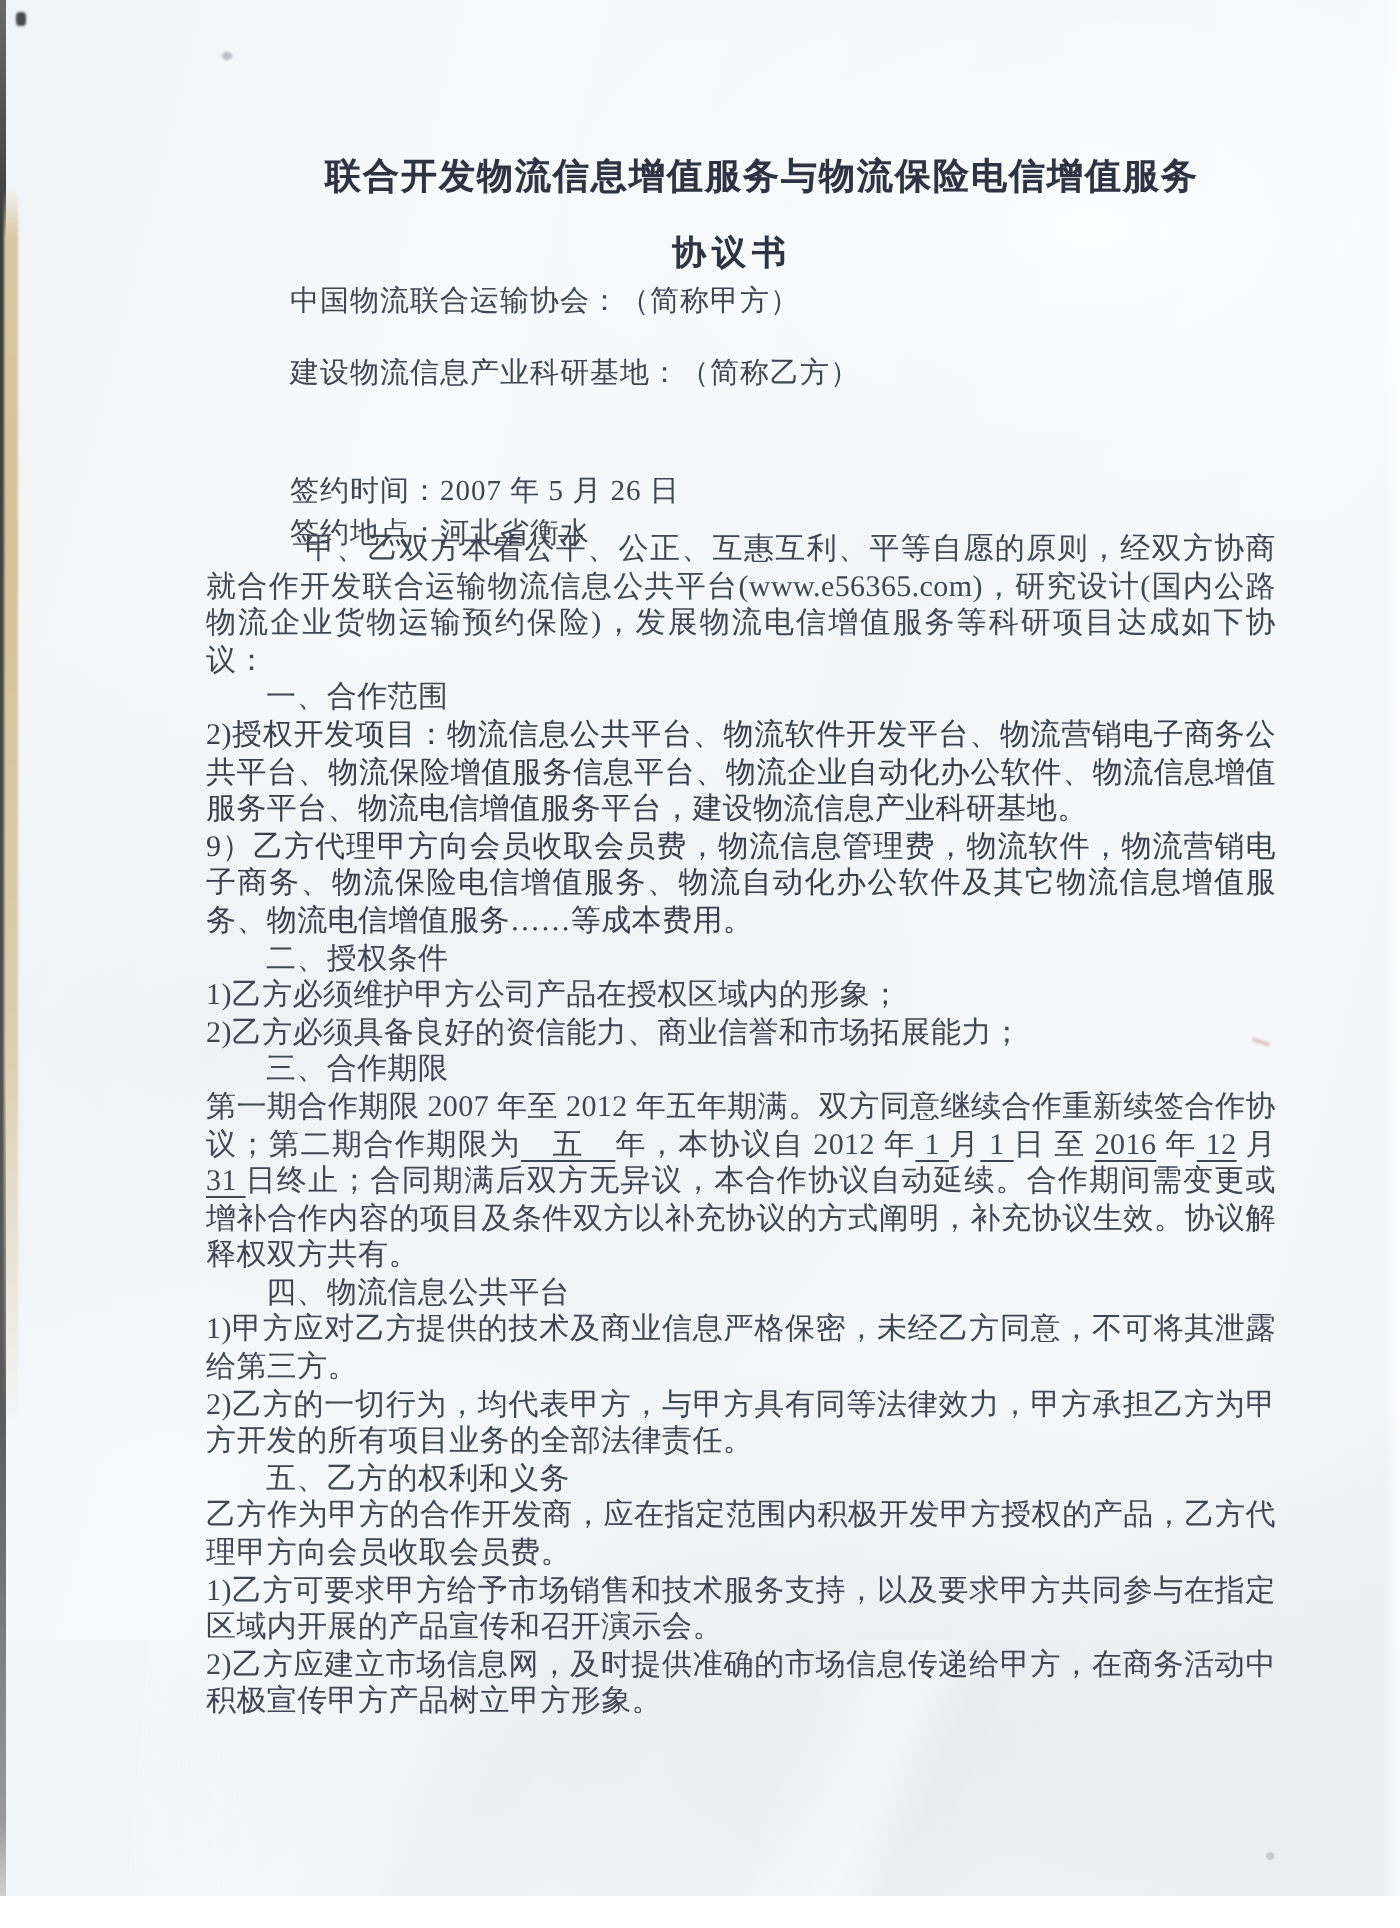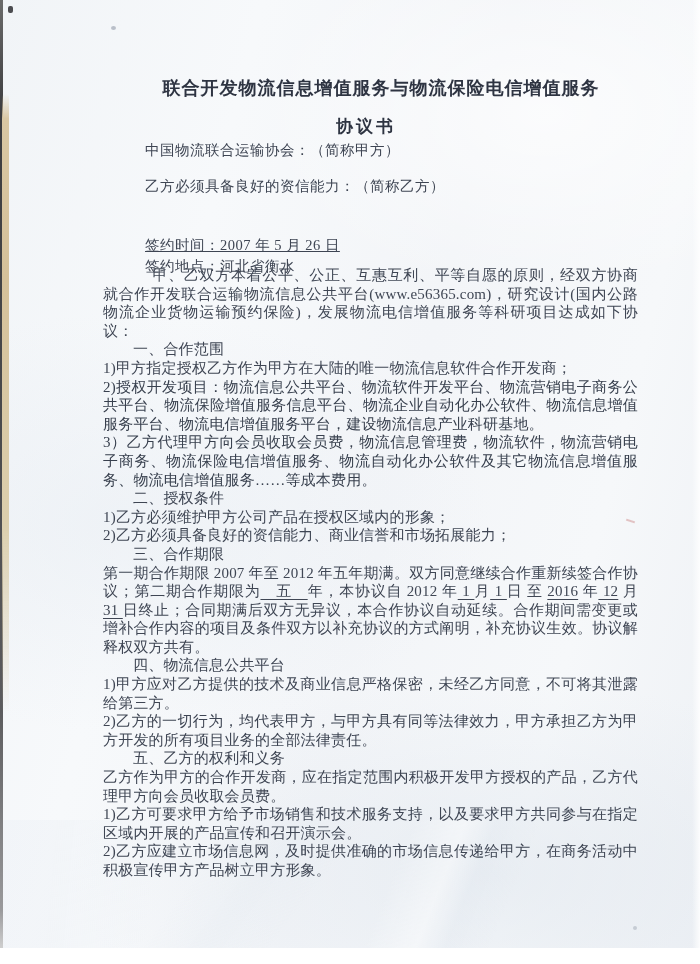--- a/index.html
+++ b/index.html
@@ -52,21 +52,21 @@
     font-size:18px;font-weight:bold;color:#2e3442;letter-spacing:1px;padding-left:31px;
   }
   .title2{
     position:absolute;left:0;top:115px;width:700px;text-align:center;
     font-size:17px;font-weight:bold;color:#2e3442;letter-spacing:3px;margin-left:16px;
   }
   .meta{position:absolute;left:145px;font-size:14.5px;color:#3e4553;letter-spacing:.5px;}
   .party-a{top:141px;text-align:center;}
   .party-b{top:177px;}
   .sign-place{top:217px;margin-top:40px;}
-  .sign-date{top:236px;text-decoration:underline;}
+  .sign-date{top:236px;}
 
   .body-block{
     position:absolute;left:103px;top:266px;width:535px;
     font-size:15px;line-height:18.6px;text-align:justify;
     color:#3f4654;letter-spacing:.2px;
   }
   .body-block p{margin:0;}
   .p-intro{text-indent:3.3em;}
   .p-heading{text-indent:2em;}
   .p-bold{font-weight:normal;color:#38404e;}
@@ -87,31 +87,30 @@
 <div class="speck-b"></div>
 <div class="speck-red"></div>
 <div class="speck-c"></div>
 
 <div class="doc">
 
   <div class="title1">联合开发物流信息增值服务与物流保险电信增值服务</div>
   <div class="title2">协议书</div>
 
   <div class="meta party-a">中国物流联合运输协会：（简称甲方）</div>
-  <div class="meta party-b">乙方必须具备良好的资信能力：（简称乙方）</div>
+  <div class="meta party-b">建设物流信息产业科研基地：（简称乙方）</div>
   <div class="meta sign-place">签约地点：河北省衡水</div>
   <div class="meta sign-date">签约时间：2007 年 5 月 26 日</div>
 
   <div class="body-block">
     <p class="p-intro">甲、乙双方本着公平、公正、互惠互利、平等自愿的原则，经双方协商就合作开发联合运输物流信息公共平台(www.e56365.com)，研究设计(国内公路物流企业货物运输预约保险)，发展物流电信增值服务等科研项目达成如下协议：</p>
 
     <p class="p-heading">一、合作范围</p>
-    <p>1)甲方指定授权乙方作为甲方在大陆的唯一物流信息软件合作开发商；</p>
     <p class="p-bold">2)授权开发项目：物流信息公共平台、物流软件开发平台、物流营销电子商务公共平台、物流保险增值服务信息平台、物流企业自动化办公软件、物流信息增值服务平台、物流电信增值服务平台，建设物流信息产业科研基地。</p>
-    <p class="p-bold">3）乙方代理甲方向会员收取会员费，物流信息管理费，物流软件，物流营销电子商务、物流保险电信增值服务、物流自动化办公软件及其它物流信息增值服务、物流电信增值服务……等成本费用。</p>
+    <p class="p-bold">9）乙方代理甲方向会员收取会员费，物流信息管理费，物流软件，物流营销电子商务、物流保险电信增值服务、物流自动化办公软件及其它物流信息增值服务、物流电信增值服务……等成本费用。</p>
 
     <p class="p-heading">二、授权条件</p>
     <p>1)乙方必须维护甲方公司产品在授权区域内的形象；</p>
     <p>2)乙方必须具备良好的资信能力、商业信誉和市场拓展能力；</p>
 
     <p class="p-heading">三、合作期限</p>
     <p><span>第一期合作期限 2007 年至 2012 年五年期满。双方同意继续合作重新续签合作协议；第二期合作期限为</span><span class="u">　五　</span><span>年，本协议自 2012 年</span><span class="u"> 1 </span><span>月</span><span class="u"> 1 </span><span>日 至 </span><span class="u"> 2016</span><span> 年</span><span class="u"> 12</span><span> 月</span><span class="u"> 31 </span><span>日终止；合同期满后双方无异议，本合作协议自动延续。合作期间需变更或增补合作内容的项目及条件双方以补充协议的方式阐明，补充协议生效。协议解释权双方共有。</span></p>
 
     <p class="p-heading">四、物流信息公共平台</p>
     <p>1)甲方应对乙方提供的技术及商业信息严格保密，未经乙方同意，不可将其泄露给第三方。</p>

